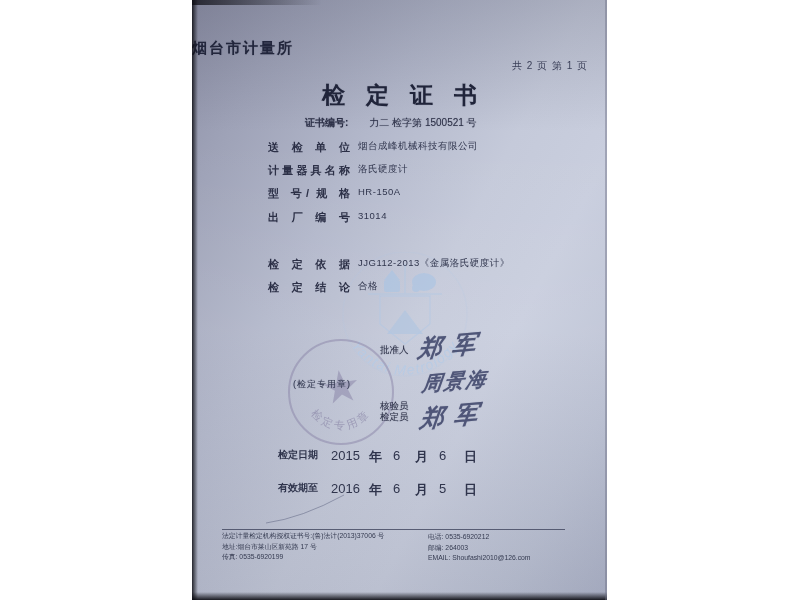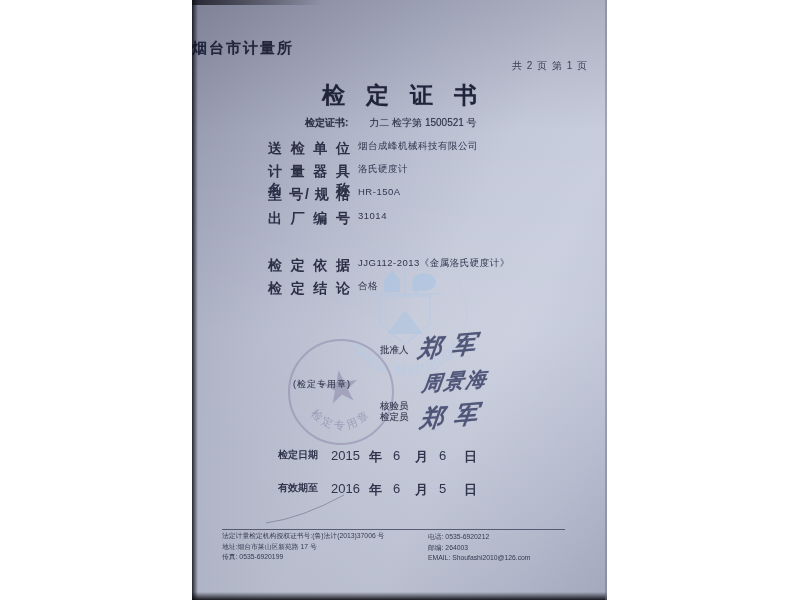--- a/index.html
+++ b/index.html
@@ -22,21 +22,21 @@
   .print{color:#2c3047;text-shadow:0 0 1px rgba(44,48,71,.35);}
   .institute{position:absolute;left:0;top:39px;width:100%;z-index:2;
              font-size:15px;font-weight:bold;letter-spacing:2px;color:#22263c;}
   .page-info{position:absolute;left:320px;top:59px;z-index:2;font-size:10px;letter-spacing:1px;color:#3a3f58;}
   .cert-title{position:absolute;left:0;top:80px;width:100%;text-align:center;z-index:2;
              font-size:23px;font-weight:bold;letter-spacing:21px;text-indent:21px;color:#20243a;}
   .certno-row{position:absolute;left:113px;top:116px;z-index:2;font-size:10px;}
   .certno-row .lab{font-weight:bold;}
   .certno-row .val{margin-left:21px;}
   .f-row{position:absolute;left:0;width:100%;height:13px;z-index:2;}
-  .f-label{position:absolute;left:76px;width:82px;font-size:14px;font-weight:bold;
+  .f-label{position:absolute;left:76px;width:82px;font-size:11px;font-weight:bold;
            text-align:justify;text-align-last:justify;color:#2c3047;}
   .f-value{position:absolute;left:166px;font-size:9.5px;letter-spacing:.5px;color:#31364e;}
   
   .s-label{position:absolute;left:188px;font-size:9.5px;font-weight:normal;z-index:2;}
   .sig{position:absolute;z-index:3;font-style:italic;font-weight:bold;color:#454c70;opacity:.92;
        transform:rotate(-5deg) skewX(-12deg);text-shadow:0 0 1px rgba(60,66,100,.4);}
   .sig1{left:226px;top:330px;font-size:24px;letter-spacing:10px;}
   .sig2{left:230px;top:368px;font-size:20px;letter-spacing:2px;}
   .sig3{left:228px;top:400px;font-size:24px;letter-spacing:10px;}
   
@@ -106,21 +106,21 @@
       </div>
 
       <svg class="scratch" width="120" height="45" viewBox="0 0 120 45">
         <path d="M14 38 Q 50 33 92 10" stroke="rgba(90,95,125,0.5)" stroke-width="1" fill="none"></path>
       </svg>
 
       <div class="institute print">烟台市计量所</div>
       <div class="page-info">共 2 页  第 1 页</div>
       <div class="cert-title print">检定证书</div>
       <div class="certno-row print">
-        <span class="lab">检定证书:</span><span class="val">力二 检字第 1500521 号</span>
+        <span class="lab">证书编号:</span><span class="val">力二 检字第 1500521 号</span>
       </div>
 
       <div class="f-row" style="top:140px">
         <span class="f-label">送 检 单 位</span>
         <span class="f-value">烟台成峰机械科技有限公司</span>
       </div>
       <div class="f-row" style="top:163px">
         <span class="f-label">计 量 器 具 名 称</span>
         <span class="f-value">洛氏硬度计</span>
       </div>

